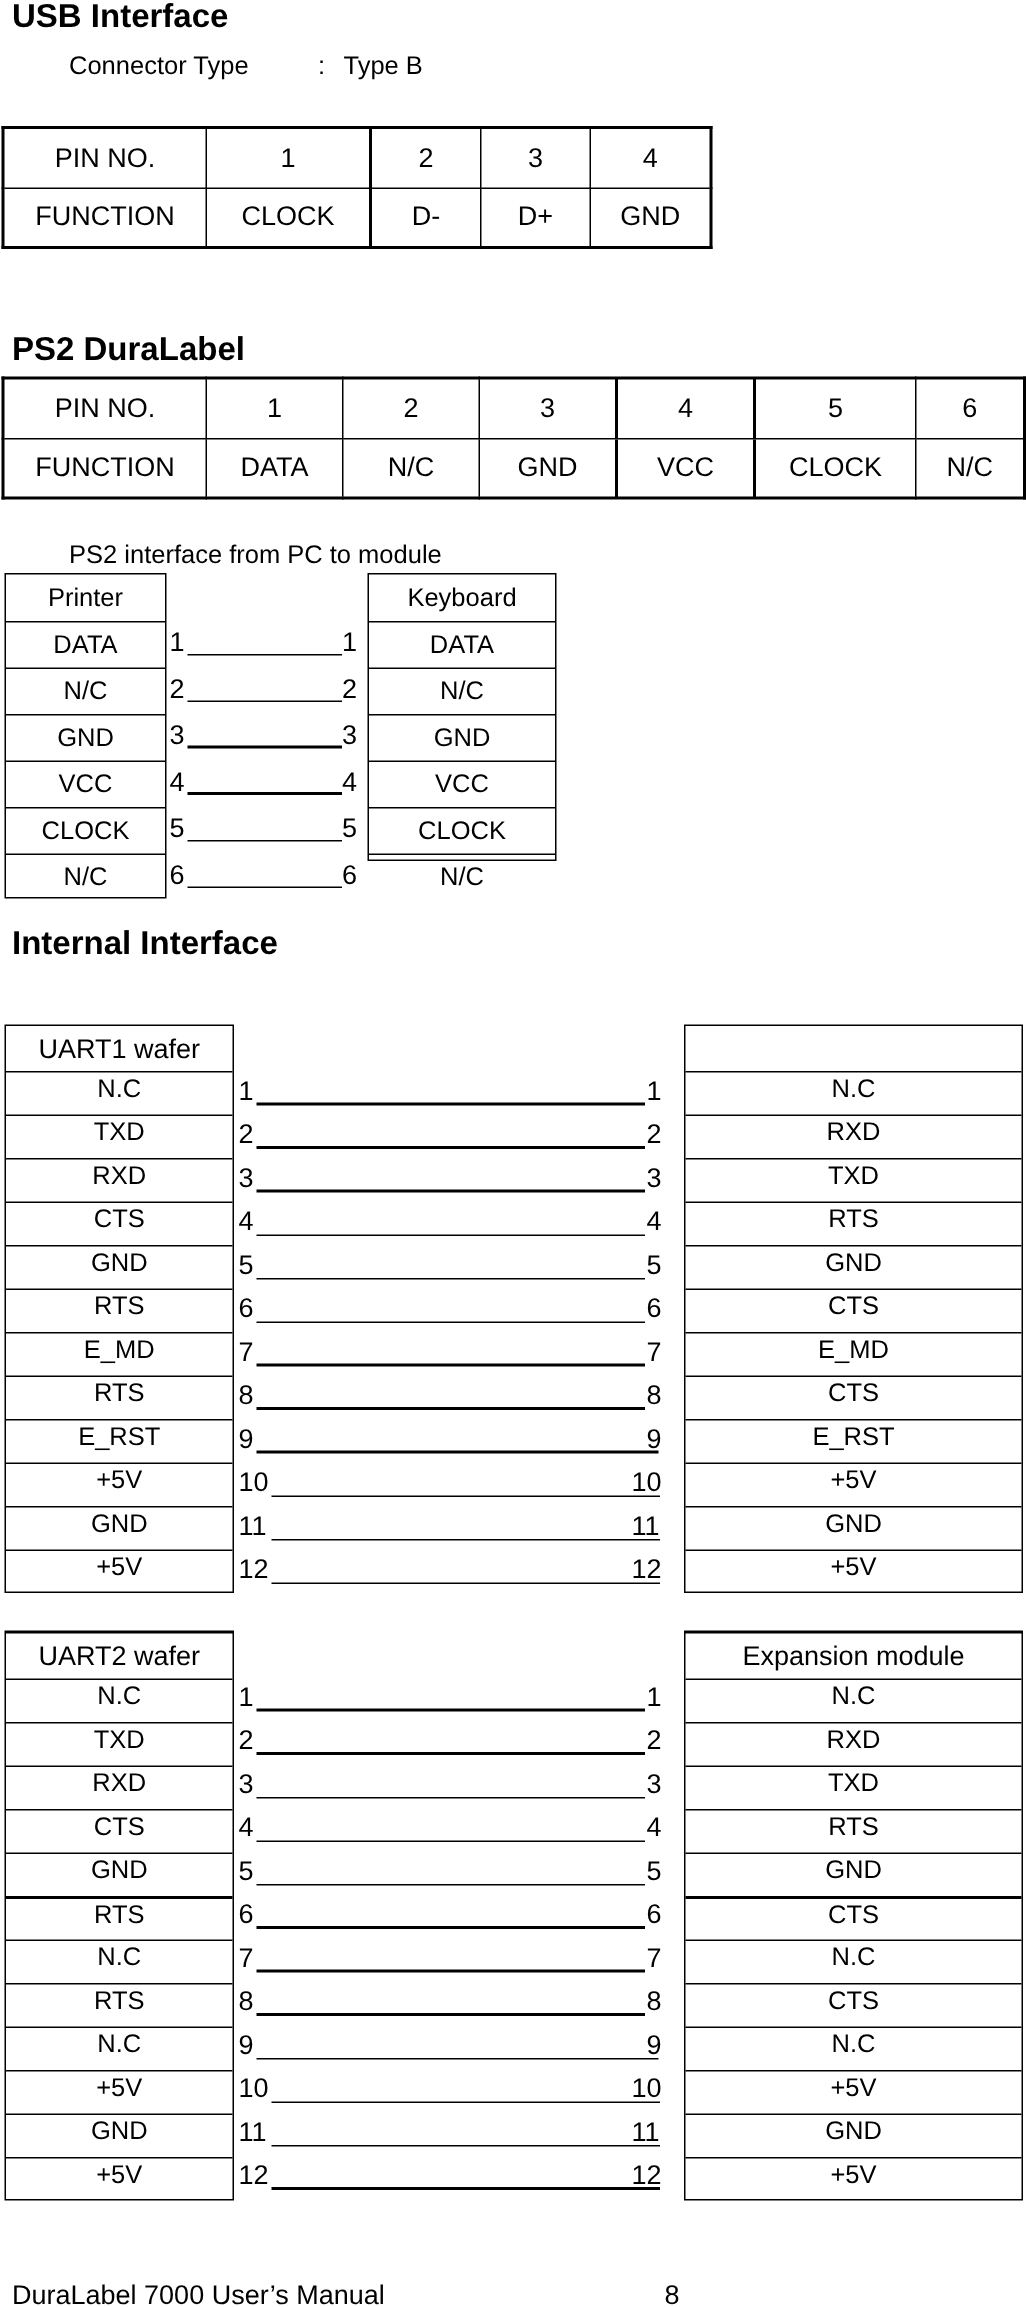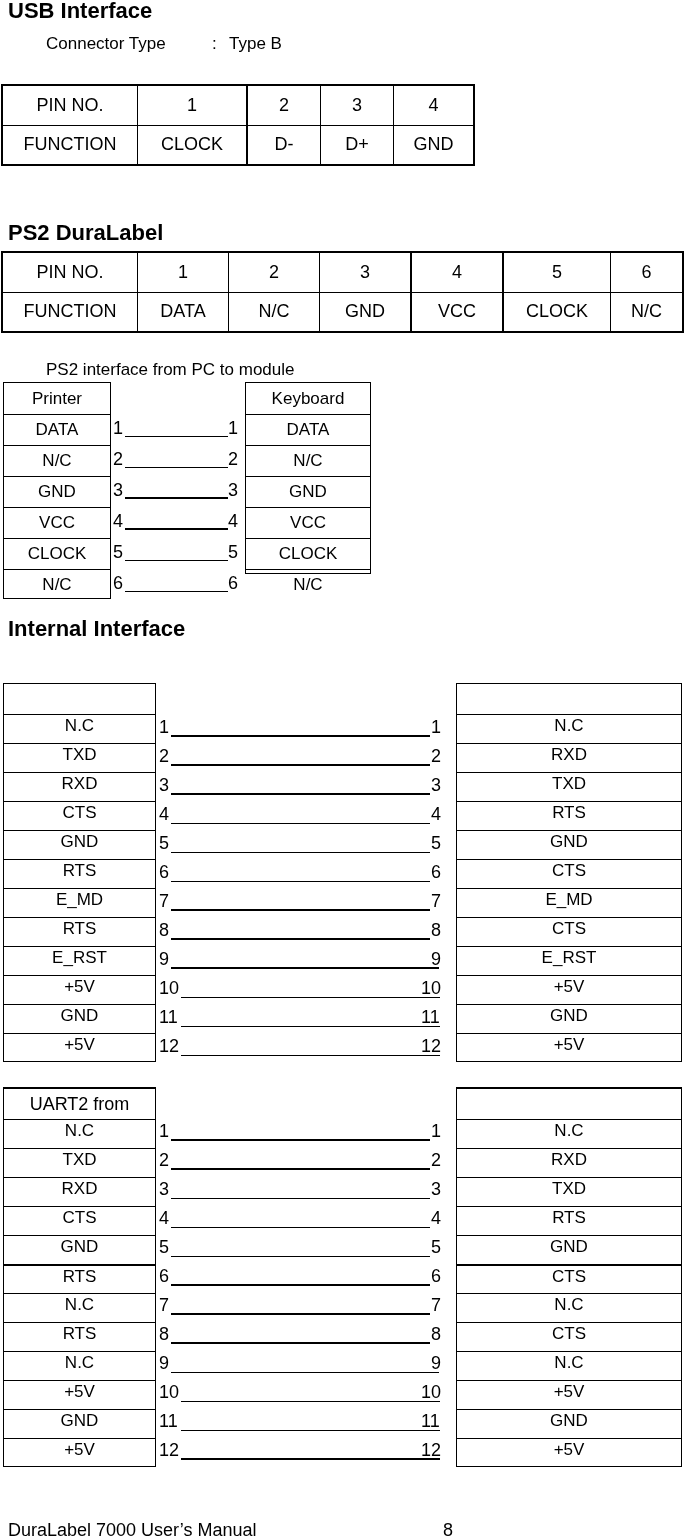--- a/index.html
+++ b/index.html
@@ -109,20 +109,21 @@
   <span class="pnl" style="left:228px; top:542px;">5</span>
 
   <span class="pnl" style="left:113px; top:573px;">6</span>
   <div class="abs" style="left:125px; top:591px; width:103px; border-bottom:1px solid #000;"></div>
   <span class="pnl" style="left:228px; top:573px;">6</span>
 </div>
 
 <div class="abs h2" style="left:8px; top:616px;">Internal Interface</div>
 
 <div class="box" style="left:3px; top:683px; width:153px; height:379px;">
+  <div class="cell first" style="top:0; height:30px; line-height:30px; font-size:18px;">UART1 wafer</div>
   <div class="cell" style="top:30px; height:29px; line-height:22px;">N.C</div>
   <div class="cell" style="top:59px; height:29px; line-height:22px;">TXD</div>
   <div class="cell" style="top:88px; height:29px; line-height:22px;">RXD</div>
   <div class="cell" style="top:117px; height:29px; line-height:22px;">CTS</div>
   <div class="cell" style="top:146px; height:29px; line-height:22px;">GND</div>
   <div class="cell" style="top:175px; height:29px; line-height:22px;">RTS</div>
   <div class="cell" style="top:204px; height:29px; line-height:22px;">E_MD</div>
   <div class="cell" style="top:233px; height:29px; line-height:22px;">RTS</div>
   <div class="cell" style="top:262px; height:29px; line-height:22px;">E_RST</div>
   <div class="cell" style="top:291px; height:29px; line-height:22px;">+5V</div>
@@ -189,36 +190,37 @@
   <span class="pnl" style="left:159px; top:1007px;">11</span>
   <div class="abs" style="left:181px; top:1026px; width:259px; border-bottom:1px solid #000;"></div>
   <span class="pnl" style="left:421px; top:1007px;">11</span>
 
   <span class="pnl" style="left:159px; top:1036px;">12</span>
   <div class="abs" style="left:181px; top:1055px; width:259px; border-bottom:1px solid #000;"></div>
   <span class="pnl" style="left:421px; top:1036px;">12</span>
 </div>
 
 <div class="box" style="left:3px; top:1087px; width:153px; height:380px; border-top:2px solid #000;">
-  <div class="cell first" style="top:0; height:30px; line-height:30px; font-size:18px;">UART2 from</div>
+  <div class="cell first" style="top:0; height:30px; line-height:30px; font-size:18px;">UART2 wafer</div>
   <div class="cell" style="top:30px; height:29px; line-height:22px;">N.C</div>
   <div class="cell" style="top:59px; height:29px; line-height:22px;">TXD</div>
   <div class="cell" style="top:88px; height:29px; line-height:22px;">RXD</div>
   <div class="cell" style="top:117px; height:29px; line-height:22px;">CTS</div>
   <div class="cell" style="top:146px; height:29px; line-height:22px;">GND</div>
   <div class="cell" style="top:175px; height:29px; line-height:22px; border-top:2px solid #000;">RTS</div>
   <div class="cell" style="top:204px; height:29px; line-height:22px;">N.C</div>
   <div class="cell" style="top:233px; height:29px; line-height:22px;">RTS</div>
   <div class="cell" style="top:262px; height:29px; line-height:22px;">N.C</div>
   <div class="cell" style="top:291px; height:29px; line-height:22px;">+5V</div>
   <div class="cell" style="top:320px; height:29px; line-height:22px;">GND</div>
   <div class="cell" style="top:349px; height:29px; line-height:22px;">+5V</div>
 </div>
 
 <div class="box" style="left:456px; top:1087px; width:226px; height:380px; border-top:2px solid #000;">
+  <div class="cell first" style="top:0; height:30px; line-height:30px; font-size:18px;">Expansion module</div>
   <div class="cell" style="top:30px; height:29px; line-height:22px;">N.C</div>
   <div class="cell" style="top:59px; height:29px; line-height:22px;">RXD</div>
   <div class="cell" style="top:88px; height:29px; line-height:22px;">TXD</div>
   <div class="cell" style="top:117px; height:29px; line-height:22px;">RTS</div>
   <div class="cell" style="top:146px; height:29px; line-height:22px;">GND</div>
   <div class="cell" style="top:175px; height:29px; line-height:22px; border-top:2px solid #000;">CTS</div>
   <div class="cell" style="top:204px; height:29px; line-height:22px;">N.C</div>
   <div class="cell" style="top:233px; height:29px; line-height:22px;">CTS</div>
   <div class="cell" style="top:262px; height:29px; line-height:22px;">N.C</div>
   <div class="cell" style="top:291px; height:29px; line-height:22px;">+5V</div>

